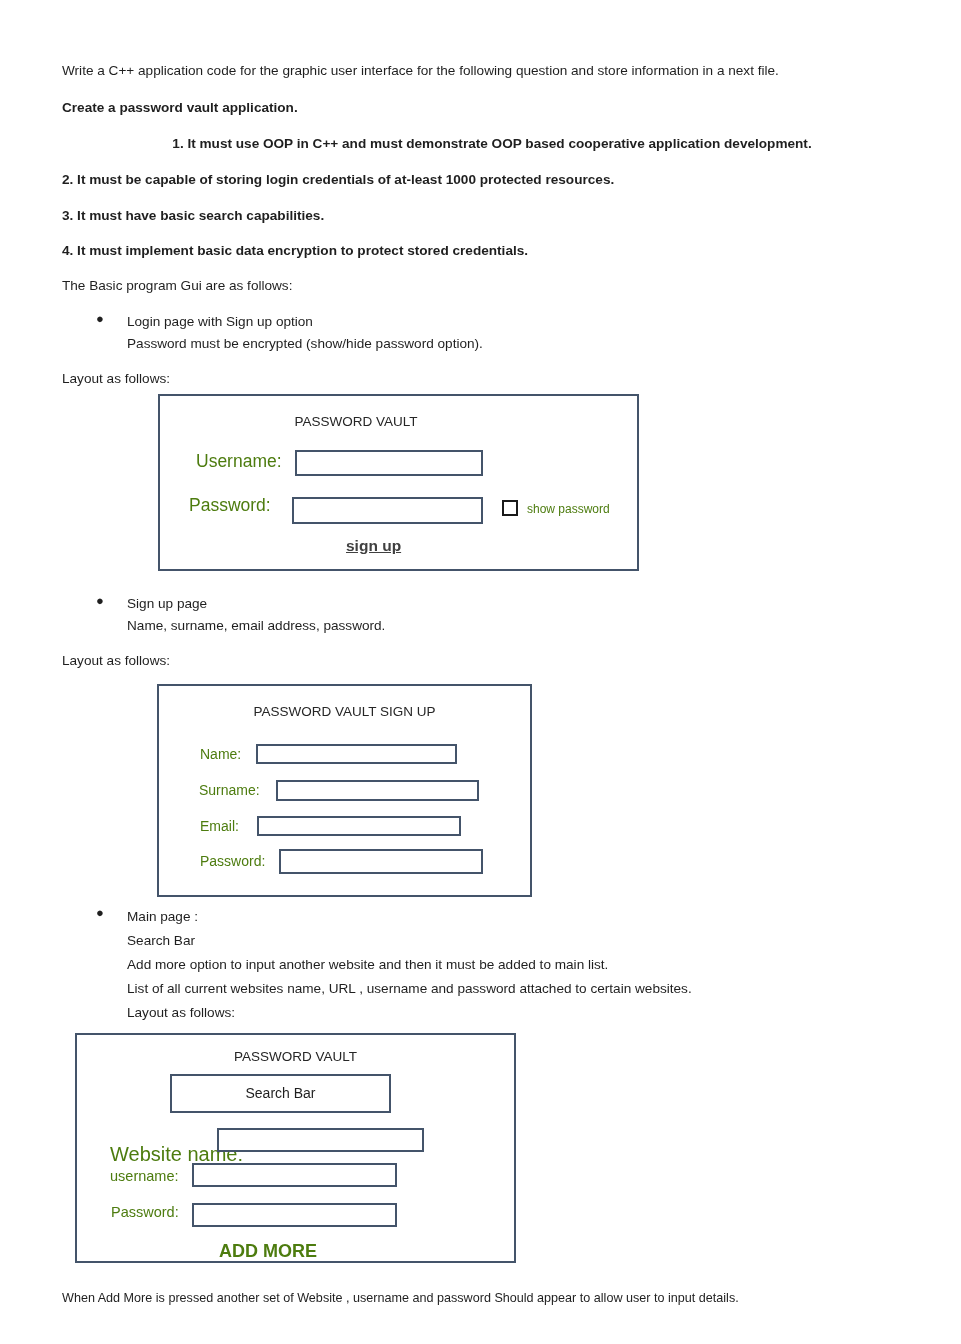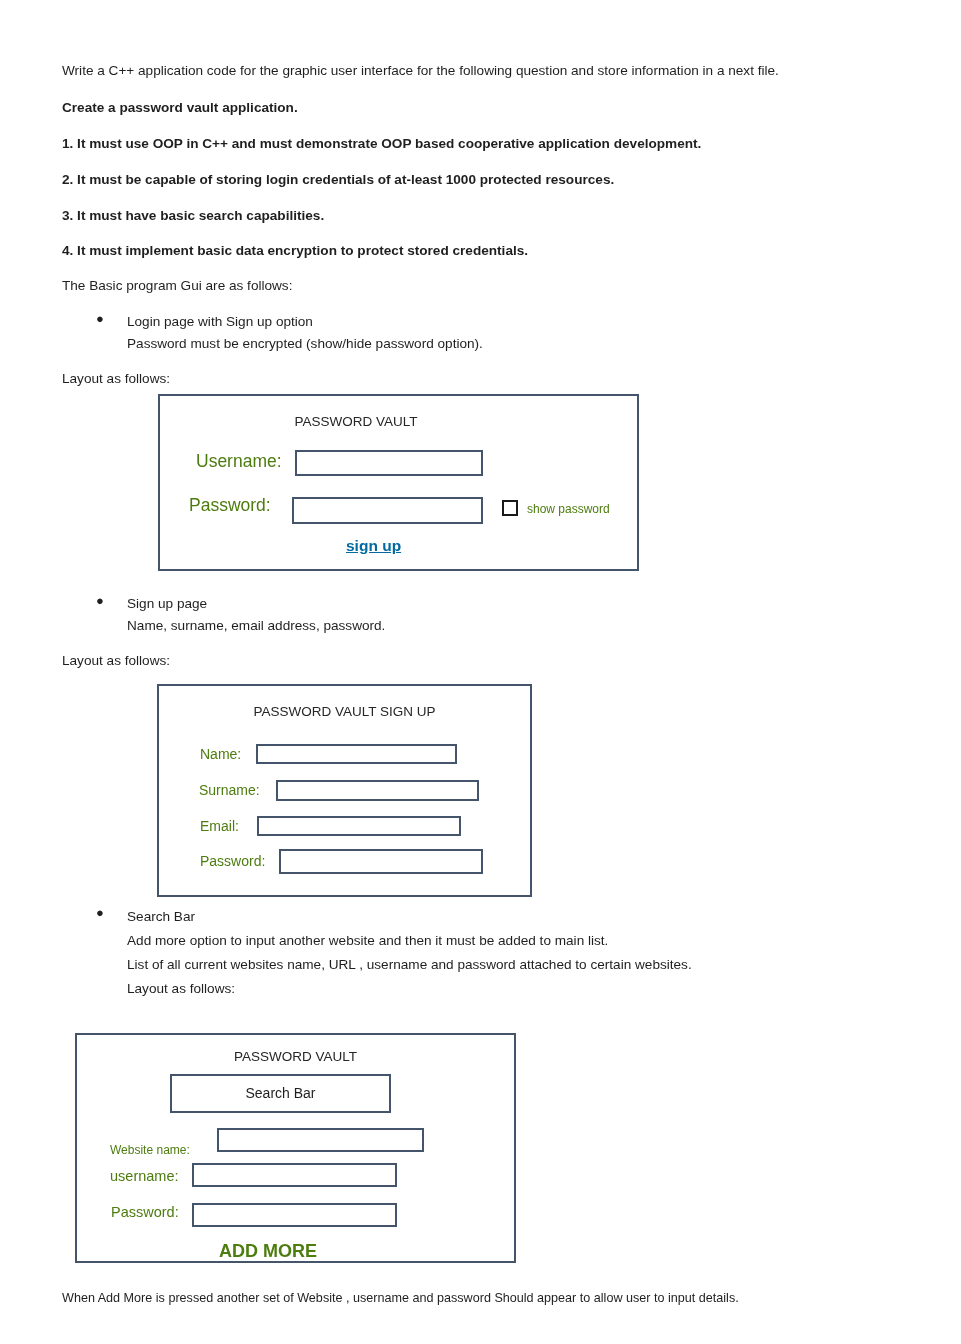--- a/index.html
+++ b/index.html
@@ -51,37 +51,37 @@
     width: 16px;
     height: 16px;
     border: 2px solid #1a1a1a;
     background: #ffffff;
   }
   .signup-link {
     position: absolute;
     font-size: 15.5px;
     font-weight: bold;
     text-decoration: underline;
-    color: #0369a1;
+    color: #404040;
   }
   .searchbar-box {
     position: absolute;
     border: 2px solid #44546a;
     background: #ffffff;
     text-align: center;
   }
 </style>
 </head>
 <body>
 
 <div class="abs para" style="left:62px; top:62px; width:840px;">Write a C++ application code for the graphic user interface for the following question and store information in a next file.</div>
 
 <div class="abs para bold" style="left:62px; top:99px; width:840px;">Create a password vault application.</div>
 
-<div class="abs para bold" style="left:62px; top:135px; width:860px;">1. It must use OOP in C++ and must demonstrate OOP based cooperative application development.</div>
+<div class="abs para bold" style="left:62px; top:135px; width:860px;text-align:center;">1. It must use OOP in C++ and must demonstrate OOP based cooperative application development.</div>
 <div class="abs para bold" style="left:62px; top:171px; width:860px;">2. It must be capable of storing login credentials of at-least 1000 protected resources.</div>
 <div class="abs para bold" style="left:62px; top:207px; width:860px;">3. It must have basic search capabilities.</div>
 <div class="abs para bold" style="left:62px; top:242px; width:860px;">4. It must implement basic data encryption to protect stored credentials.</div>
 
 <div class="abs para" style="left:62px; top:277px; width:840px;">The Basic program Gui are as follows:</div>
 
 <div class="abs" style="left:0; top:311px; width:961px; height:46px;">
   <span class="bullet-dot">●</span>
   <div class="bullet-text" style="line-height:22px; width:700px;">
     <div>Login page with Sign up option</div>
@@ -128,35 +128,36 @@
   <div class="lbl" style="left:41px; top:132px; font-size:14px;">Email:</div>
   <div class="wirebox" style="left:98px; top:130px; width:204px; height:20px;"></div>
 
   <div class="lbl" style="left:41px; top:167px; font-size:14px;">Password:</div>
   <div class="wirebox" style="left:120px; top:163px; width:204px; height:25px;"></div>
 </div>
 
 <div class="abs" style="left:0; top:905px; width:961px; height:124px;">
   <span class="bullet-dot">●</span>
   <div class="bullet-text" style="line-height:24px; width:790px;">
+    <div>Main page :</div>
     <div>Search Bar</div>
     <div>Add more option to input another website and then it must be added to main list.</div>
     <div>List of all current websites name, URL , username and password attached to certain websites.</div>
     <div>Layout as follows:</div>
   </div>
 </div>
 
 <div class="mockup" style="left:75px; top:1033px; width:441px; height:230px;">
   <div class="mockup-title" style="top:14px;">PASSWORD VAULT</div>
 
   <div class="searchbar-box" style="left:93px; top:39px; width:221px; height:39px; line-height:35px; font-size:14px;">
     <span>Search Bar</span>
   </div>
 
-  <div class="lbl" style="left:33px; top:108px; font-size:12px;">Website name:</div>
+  <div class="lbl" style="left:33px; top:108px; font-size:20px;">Website name:</div>
   <div class="wirebox" style="left:140px; top:93px; width:207px; height:24px;"></div>
 
   <div class="lbl" style="left:33px; top:133px; font-size:14.5px;">username:</div>
   <div class="wirebox" style="left:115px; top:128px; width:205px; height:24px;"></div>
 
   <div class="lbl" style="left:34px; top:169px; font-size:14.5px;">Password:</div>
   <div class="wirebox" style="left:115px; top:168px; width:205px; height:24px;"></div>
 
   <div class="lbl bold" style="left:142px; top:206px; font-size:18px;">ADD MORE</div>
 </div>

